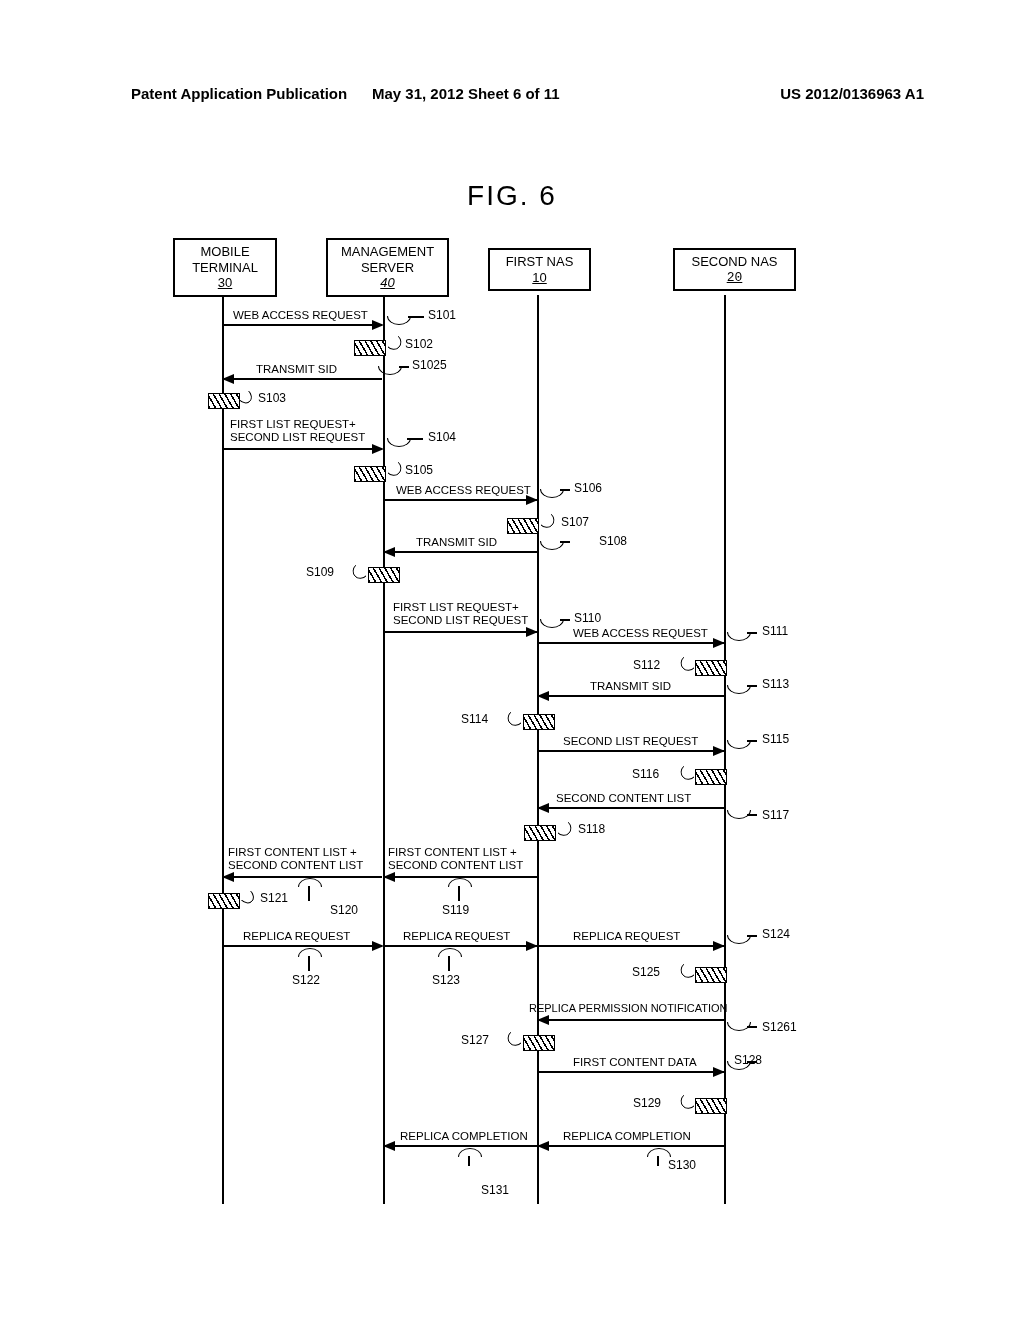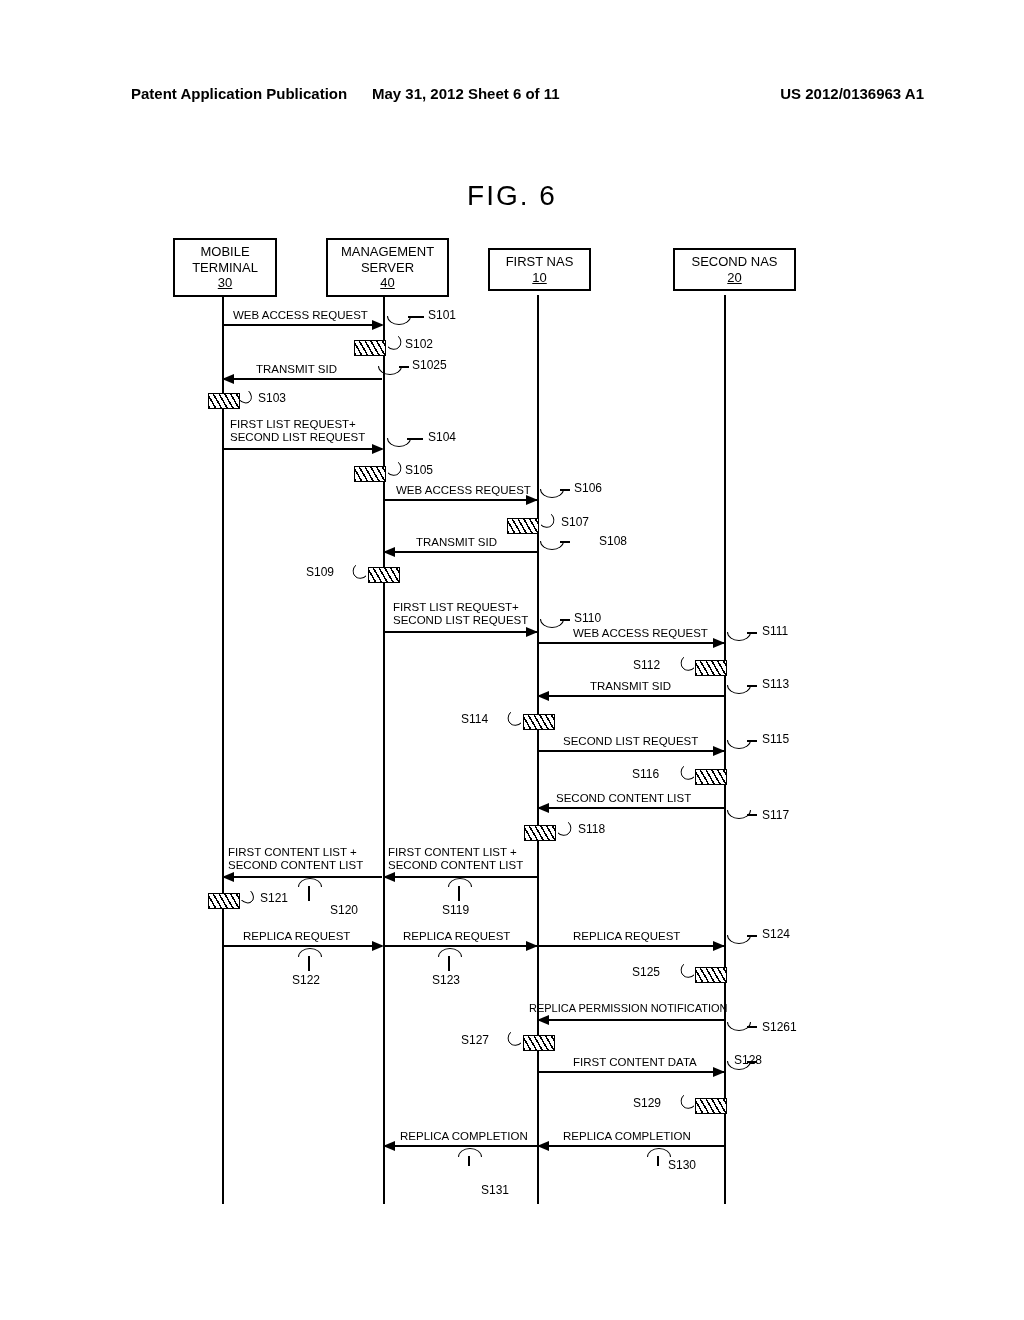--- a/index.html
+++ b/index.html
@@ -137,29 +137,29 @@
 <div class="diagram">
 
   <div class="actor-box" style="left:-5px; top:0; width:76px;">
     <div style="white-space:pre-line;">MOBILE
 TERMINAL</div>
     <div style="text-decoration:underline;">30</div>
   </div>
   <div class="actor-box" style="left:148px; top:0; width:95px;">
     <div style="white-space:pre-line;">MANAGEMENT
 SERVER</div>
-    <div style="text-decoration:underline;">40</div>
+    <div style="text-decoration:underline;font-style:italic;">40</div>
   </div>
   <div class="actor-box" style="left:310px; top:10px; width:75px;">
     <div>FIRST NAS</div>
     <div style="text-decoration:underline;">10</div>
   </div>
   <div class="actor-box" style="left:495px; top:10px; width:95px;">
     <div>SECOND NAS</div>
-    <div style="text-decoration:underline;">20</div>
+    <div style="text-decoration:underline;font-family:Liberation Mono, monospace;">20</div>
   </div>
 
   <div class="lifeline" style="left:44px;"></div>
   <div class="lifeline" style="left:205px;"></div>
   <div class="lifeline" style="left:359px;"></div>
   <div class="lifeline" style="left:546px;"></div>
 
   <div class="arrow-line" style="left:46px; top:86px; width:158px;"></div>
   <div class="arrow-head-right" style="left:194px; top:86px;"></div>
   <div class="msg-label" style="left:55px; top:71px;">WEB ACCESS REQUEST</div>

